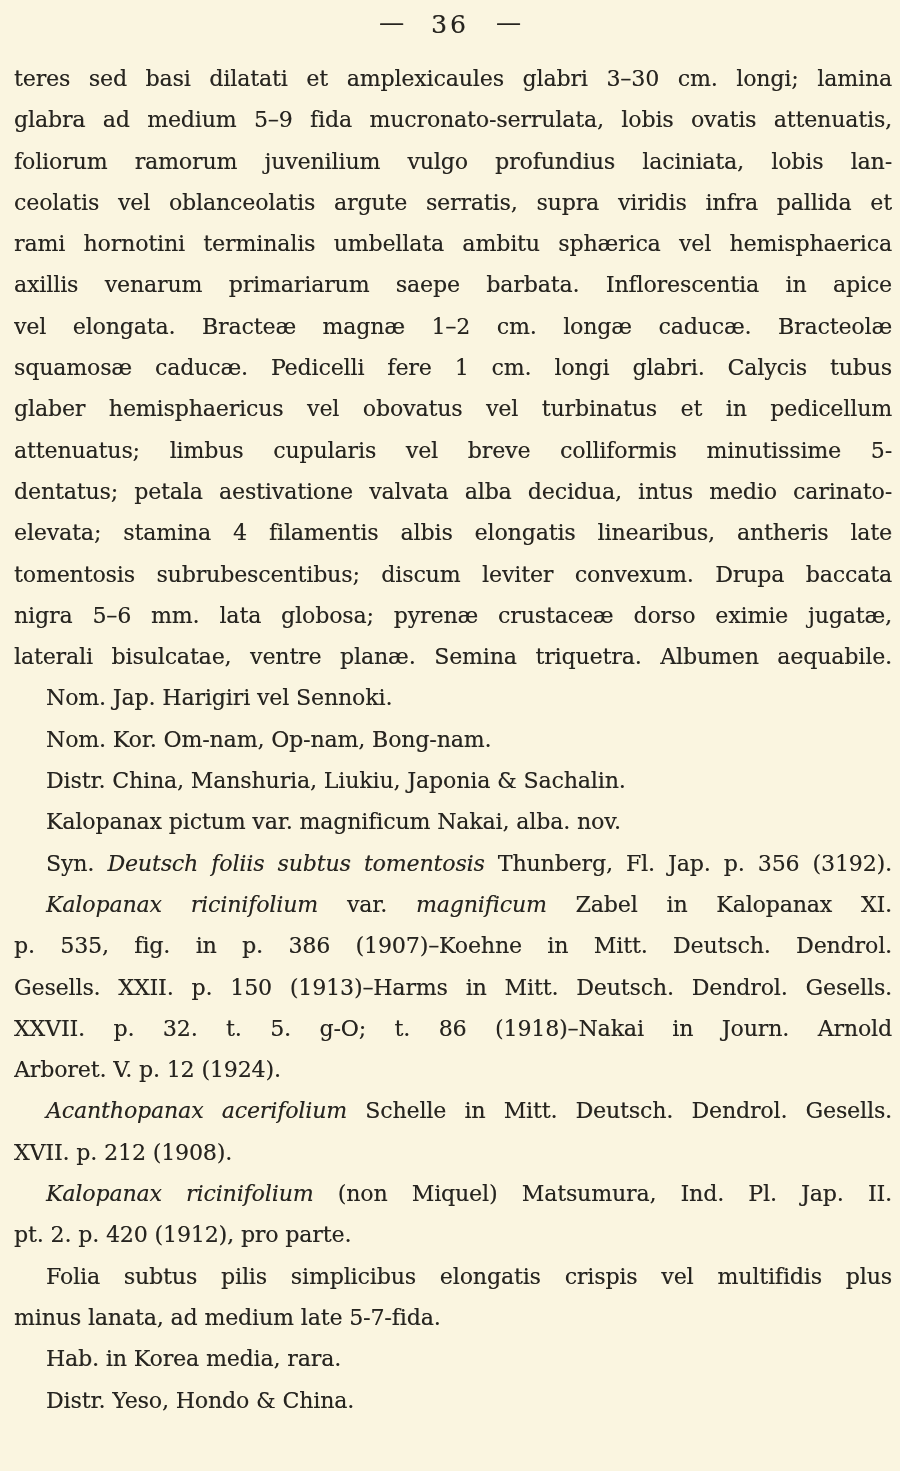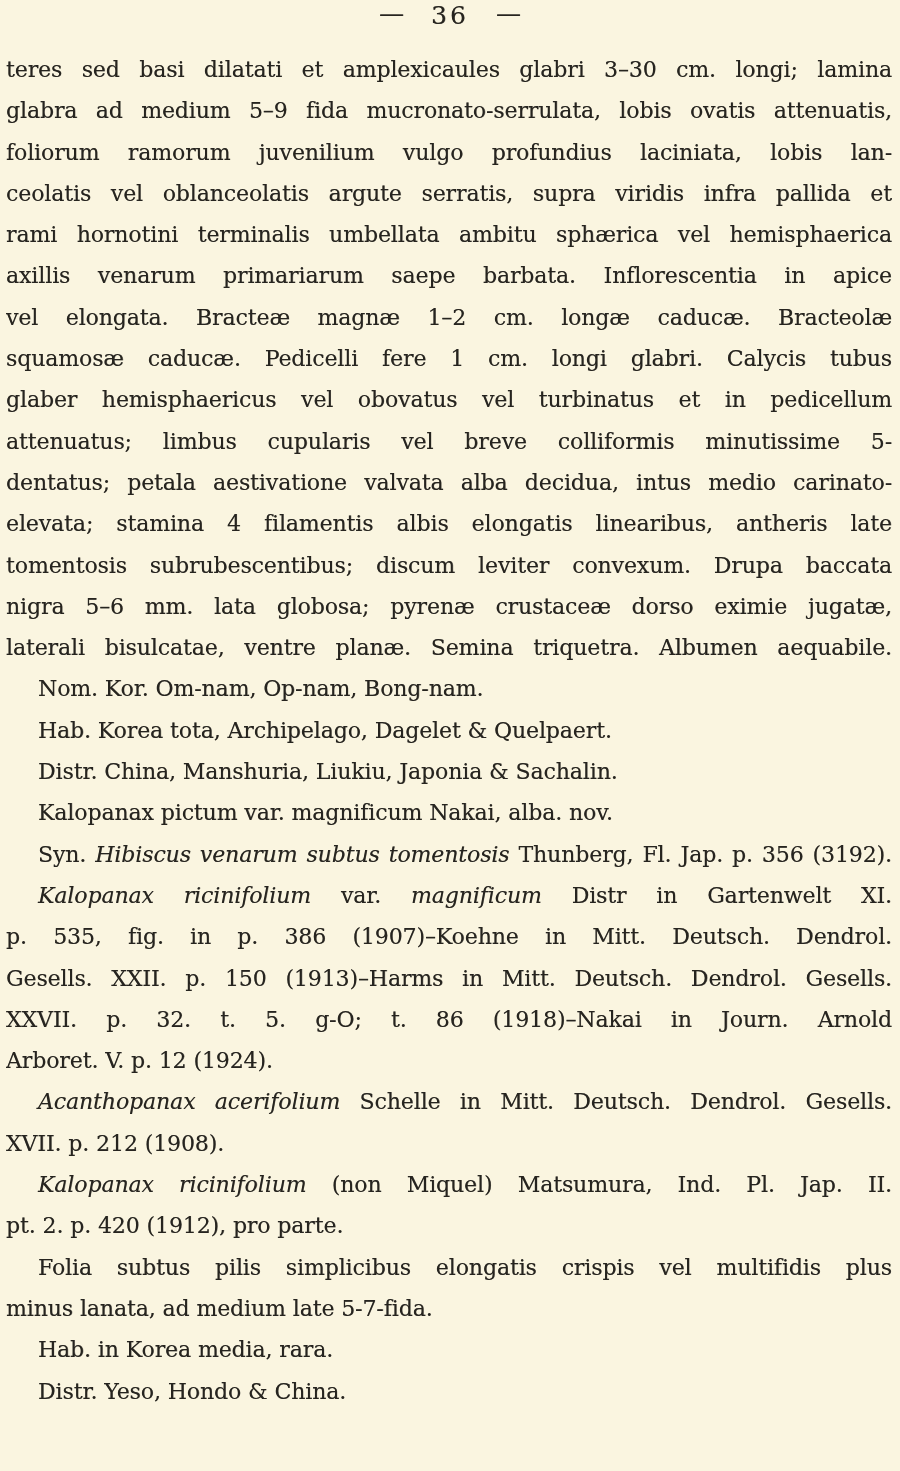--- a/index.html
+++ b/index.html
@@ -14,20 +14,21 @@
   .page {
     position: relative;
     width: 900px;
     height: 1471px;
     background: #faf5e0;
     font-family: "DejaVu Serif", serif;
     color: #26241f;
     overflow: hidden;
   }
   .page-header {
+    padding-top: 9px;
     text-align: center;
     font-size: 25px;
     line-height: 32px;
     color: #26241f;
     text-shadow: 0.3px 0.3px 0.5px rgba(38,36,31,0.55);
   }
   .page-header .dash {
     display: inline-block;
     transform: translateY(-2px);
   }
@@ -42,20 +43,21 @@
   }
   .text-line {
     font-size: 22px;
     line-height: 41.3px;
     height: 41.3px;
     text-align: justify;
     text-justify: inter-word;
     letter-spacing: -0.1px;
     text-shadow: 0.3px 0.3px 0.5px rgba(38,36,31,0.5);
     overflow: hidden;
+    margin-left: 8px;
   }
   .text-line.j { text-align-last: justify; }
   .text-line.l { text-align-last: left; }
   .text-line.ind { text-indent: 32px; }
   .seg-n { font-style: normal; font-weight: normal; }
   .seg-b { font-weight: normal; }
   .seg-i { font-style: italic; }
 </style>
 </head>
 <body>
@@ -73,26 +75,26 @@
       <div class="text-line j"><span class="seg-n">axillis venarum primariarum saepe barbata.  Inflorescentia in apice</span></div>
       <div class="text-line j"><span class="seg-n">vel elongata.  Bracteæ magnæ 1–2 cm. longæ caducæ.  Bracteolæ</span></div>
       <div class="text-line j"><span class="seg-n">squamosæ caducæ.  Pedicelli fere 1 cm. longi glabri.  Calycis tubus</span></div>
       <div class="text-line j"><span class="seg-n">glaber hemisphaericus vel obovatus vel turbinatus et in pedicellum</span></div>
       <div class="text-line j"><span class="seg-n">attenuatus; limbus cupularis vel breve colliformis minutissime 5-</span></div>
       <div class="text-line j"><span class="seg-n">dentatus; petala aestivatione valvata alba decidua, intus medio carinato-</span></div>
       <div class="text-line j"><span class="seg-n">elevata; stamina 4 filamentis albis elongatis linearibus, antheris late</span></div>
       <div class="text-line j"><span class="seg-n">tomentosis subrubescentibus; discum leviter convexum.  Drupa baccata</span></div>
       <div class="text-line j"><span class="seg-n">nigra 5–6 mm. lata globosa; pyrenæ crustaceæ dorso eximie jugatæ,</span></div>
       <div class="text-line j"><span class="seg-n">laterali bisulcatae, ventre planæ. Semina triquetra. Albumen aequabile.</span></div>
+      <div class="text-line l ind"><span class="seg-n">Nom.  Jap.  Harigiri  vel  Sennoki.</span></div>
       <div class="text-line l ind"><span class="seg-n">Nom.  Kor.  Om-nam,  Op-nam,  Bong-nam.</span></div>
-      <div class="text-line l ind"><span class="seg-n">Hab.  Korea tota,  Archipelago,  Dagelet  &amp;  Quelpaert.</span></div>
       <div class="text-line l ind"><span class="seg-n">Distr.  China,  Manshuria,  Liukiu,  Japonia  &amp;  Sachalin.</span></div>
       <div class="text-line l ind"><span class="seg-b">Kalopanax pictum</span><span class="seg-n"> var. </span><span class="seg-b">magnificum</span><span class="seg-n"> Nakai, alba. nov.</span></div>
-      <div class="text-line j ind"><span class="seg-n">Syn. </span><span class="seg-i">Hibiscus venarum subtus tomentosis</span><span class="seg-n"> Thunberg, Fl. Jap. p. 356 (3192).</span></div>
-      <div class="text-line j ind"><span class="seg-i">Kalopanax ricinifolium</span><span class="seg-n"> var. </span><span class="seg-i">magnificum</span><span class="seg-n"> Distr in Gartenwelt XI.</span></div>
+      <div class="text-line j ind"><span class="seg-n">Syn. </span><span class="seg-i">Deutsch foliis subtus tomentosis</span><span class="seg-n"> Thunberg, Fl. Jap. p. 356 (3192).</span></div>
+      <div class="text-line j ind"><span class="seg-i">Kalopanax ricinifolium</span><span class="seg-n"> var. </span><span class="seg-i">magnificum</span><span class="seg-n"> Zabel in Kalopanax XI.</span></div>
       <div class="text-line j"><span class="seg-n">p. 535, fig. in p. 386 (1907)–Koehne in Mitt. Deutsch. Dendrol.</span></div>
       <div class="text-line j"><span class="seg-n">Gesells. XXII. p. 150 (1913)–Harms in Mitt. Deutsch. Dendrol. Gesells.</span></div>
       <div class="text-line j"><span class="seg-n">XXVII. p. 32. t. 5. g-O; t. 86 (1918)–Nakai in Journ. Arnold</span></div>
       <div class="text-line l"><span class="seg-n">Arboret.  V.  p.  12  (1924).</span></div>
       <div class="text-line j ind"><span class="seg-i">Acanthopanax acerifolium</span><span class="seg-n"> Schelle in Mitt. Deutsch. Dendrol. Gesells.</span></div>
       <div class="text-line l"><span class="seg-n">XVII.  p.  212  (1908).</span></div>
       <div class="text-line j ind"><span class="seg-i">Kalopanax ricinifolium</span><span class="seg-n"> (non Miquel) Matsumura, Ind. Pl. Jap. II.</span></div>
       <div class="text-line l"><span class="seg-n">pt.  2.  p.  420  (1912),  pro  parte.</span></div>
       <div class="text-line j ind"><span class="seg-n">Folia subtus pilis simplicibus elongatis crispis vel multifidis plus</span></div>
       <div class="text-line l"><span class="seg-n">minus lanata, ad medium late 5-7-fida.</span></div>

